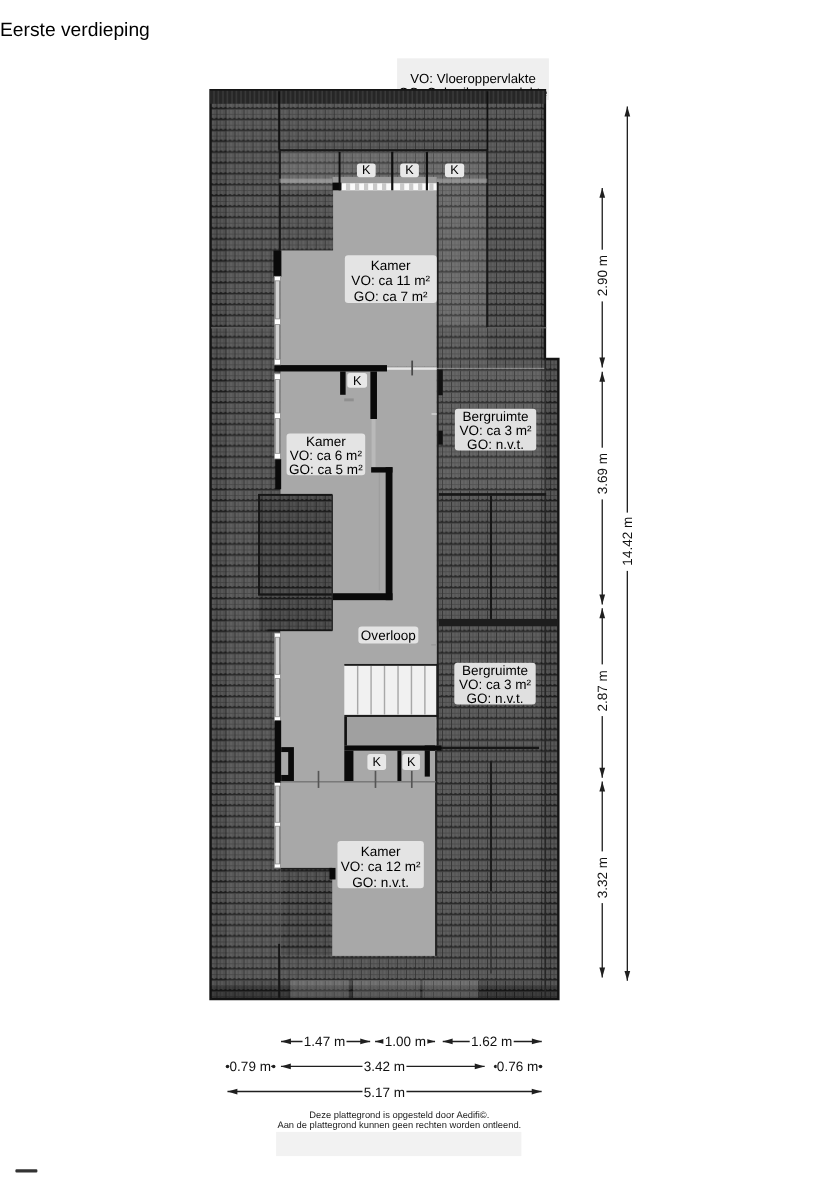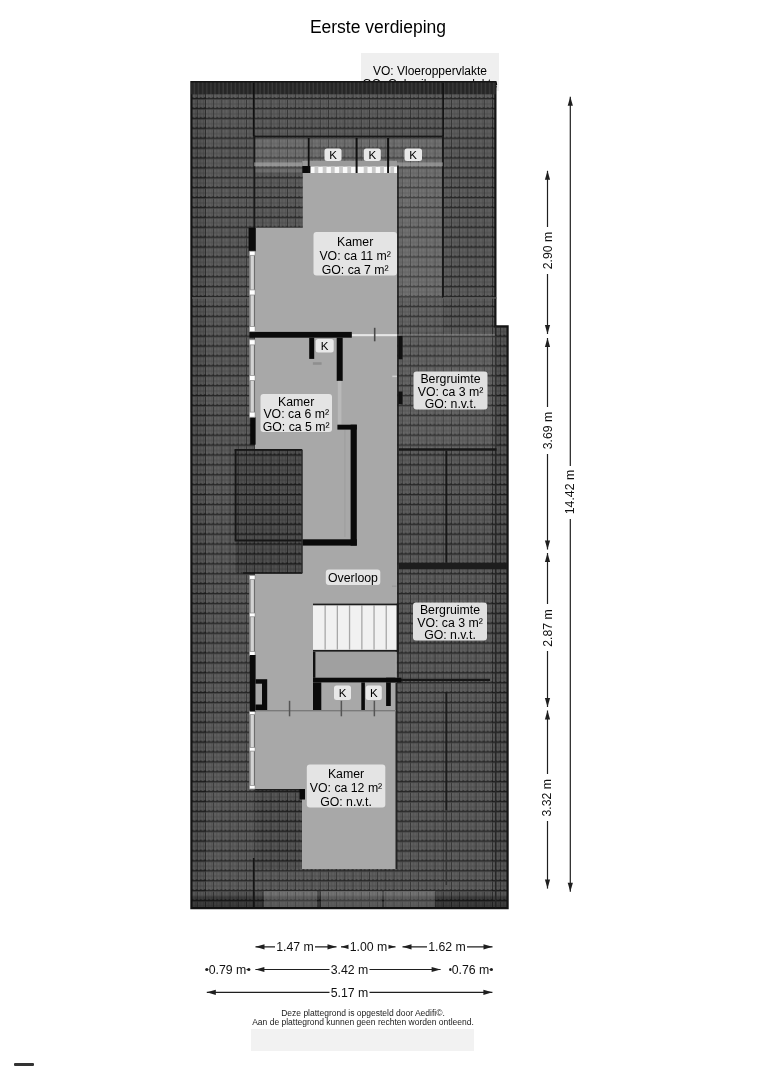--- a/index.html
+++ b/index.html
@@ -2,21 +2,21 @@
 <html><head>
 <meta charset="utf-8">
 <style>
   html,body{margin:0;padding:0;background:#fff;}
   body{width:764px;height:1080px;position:relative;font-family:"Liberation Sans",sans-serif;}
   .abs{position:absolute;}
 </style>
 </head>
 <body>
 
-<div class="abs" style="left:0;top:17px;width:756px;text-align:center;font-size:17.5px;color:#000;">Eerste verdieping</div>
+<div class="abs" style="left:0;top:17px;width:756px;text-align:left;font-size:17.5px;color:#000;">Eerste verdieping</div>
 
 <div class="abs" style="left:361px;top:53px;width:138px;height:26px;background:#efefef;text-align:center;font-size:12px;line-height:12.5px;color:#000;padding-top:12px;">VO: Vloeroppervlakte<br>GO: Gebruiksoppervlakte</div>
 
 <svg class="abs" style="left:0;top:0;" width="764" height="1080" viewBox="0 0 764 1080">
 <defs>
 <pattern id="tp" width="8.2" height="9.9" patternUnits="userSpaceOnUse">
   <rect width="8.2" height="9.9" fill="#555555"></rect>
   <rect x="1.1" y="0" width="1.2" height="9.9" fill="#595959"></rect>
   <rect x="2.9" y="0" width="1.2" height="9.9" fill="#4a4a4a"></rect>
   <rect x="4.6" y="0" width="1.2" height="9.9" fill="#585858"></rect>

